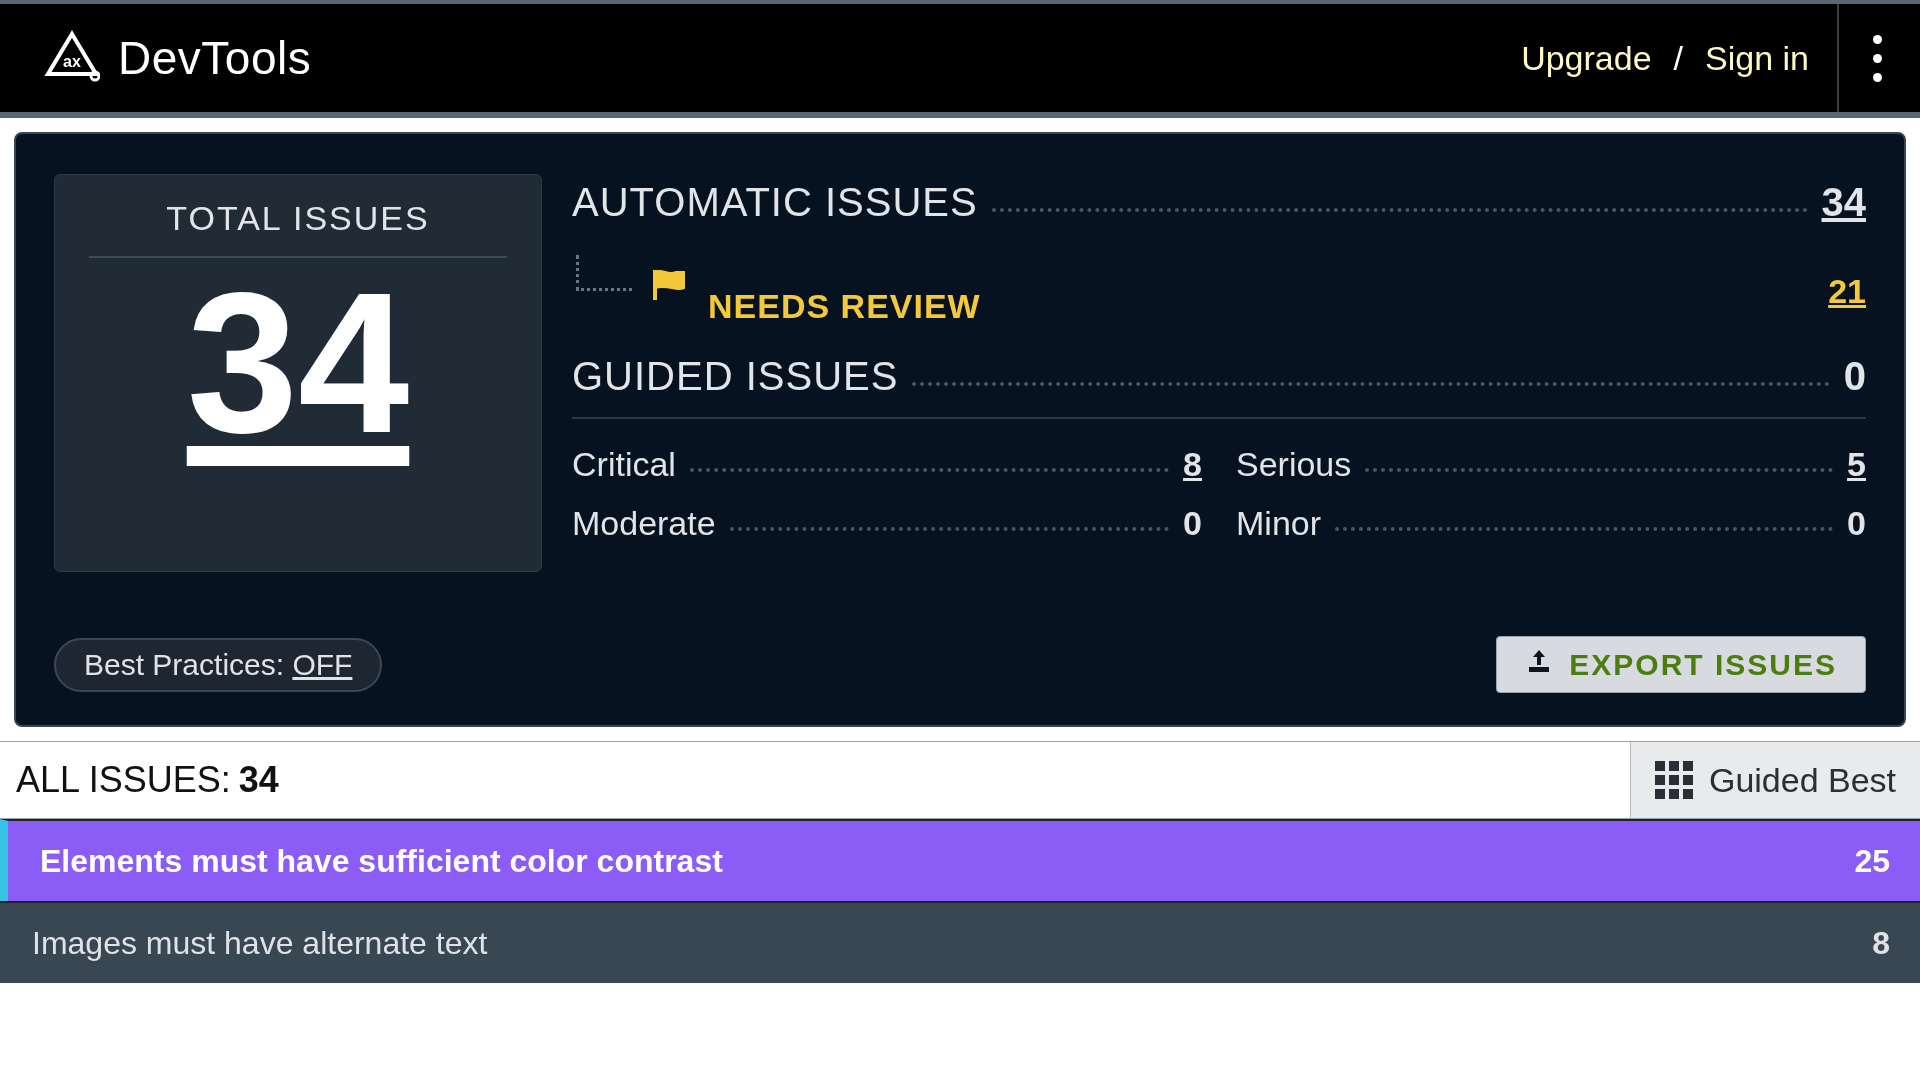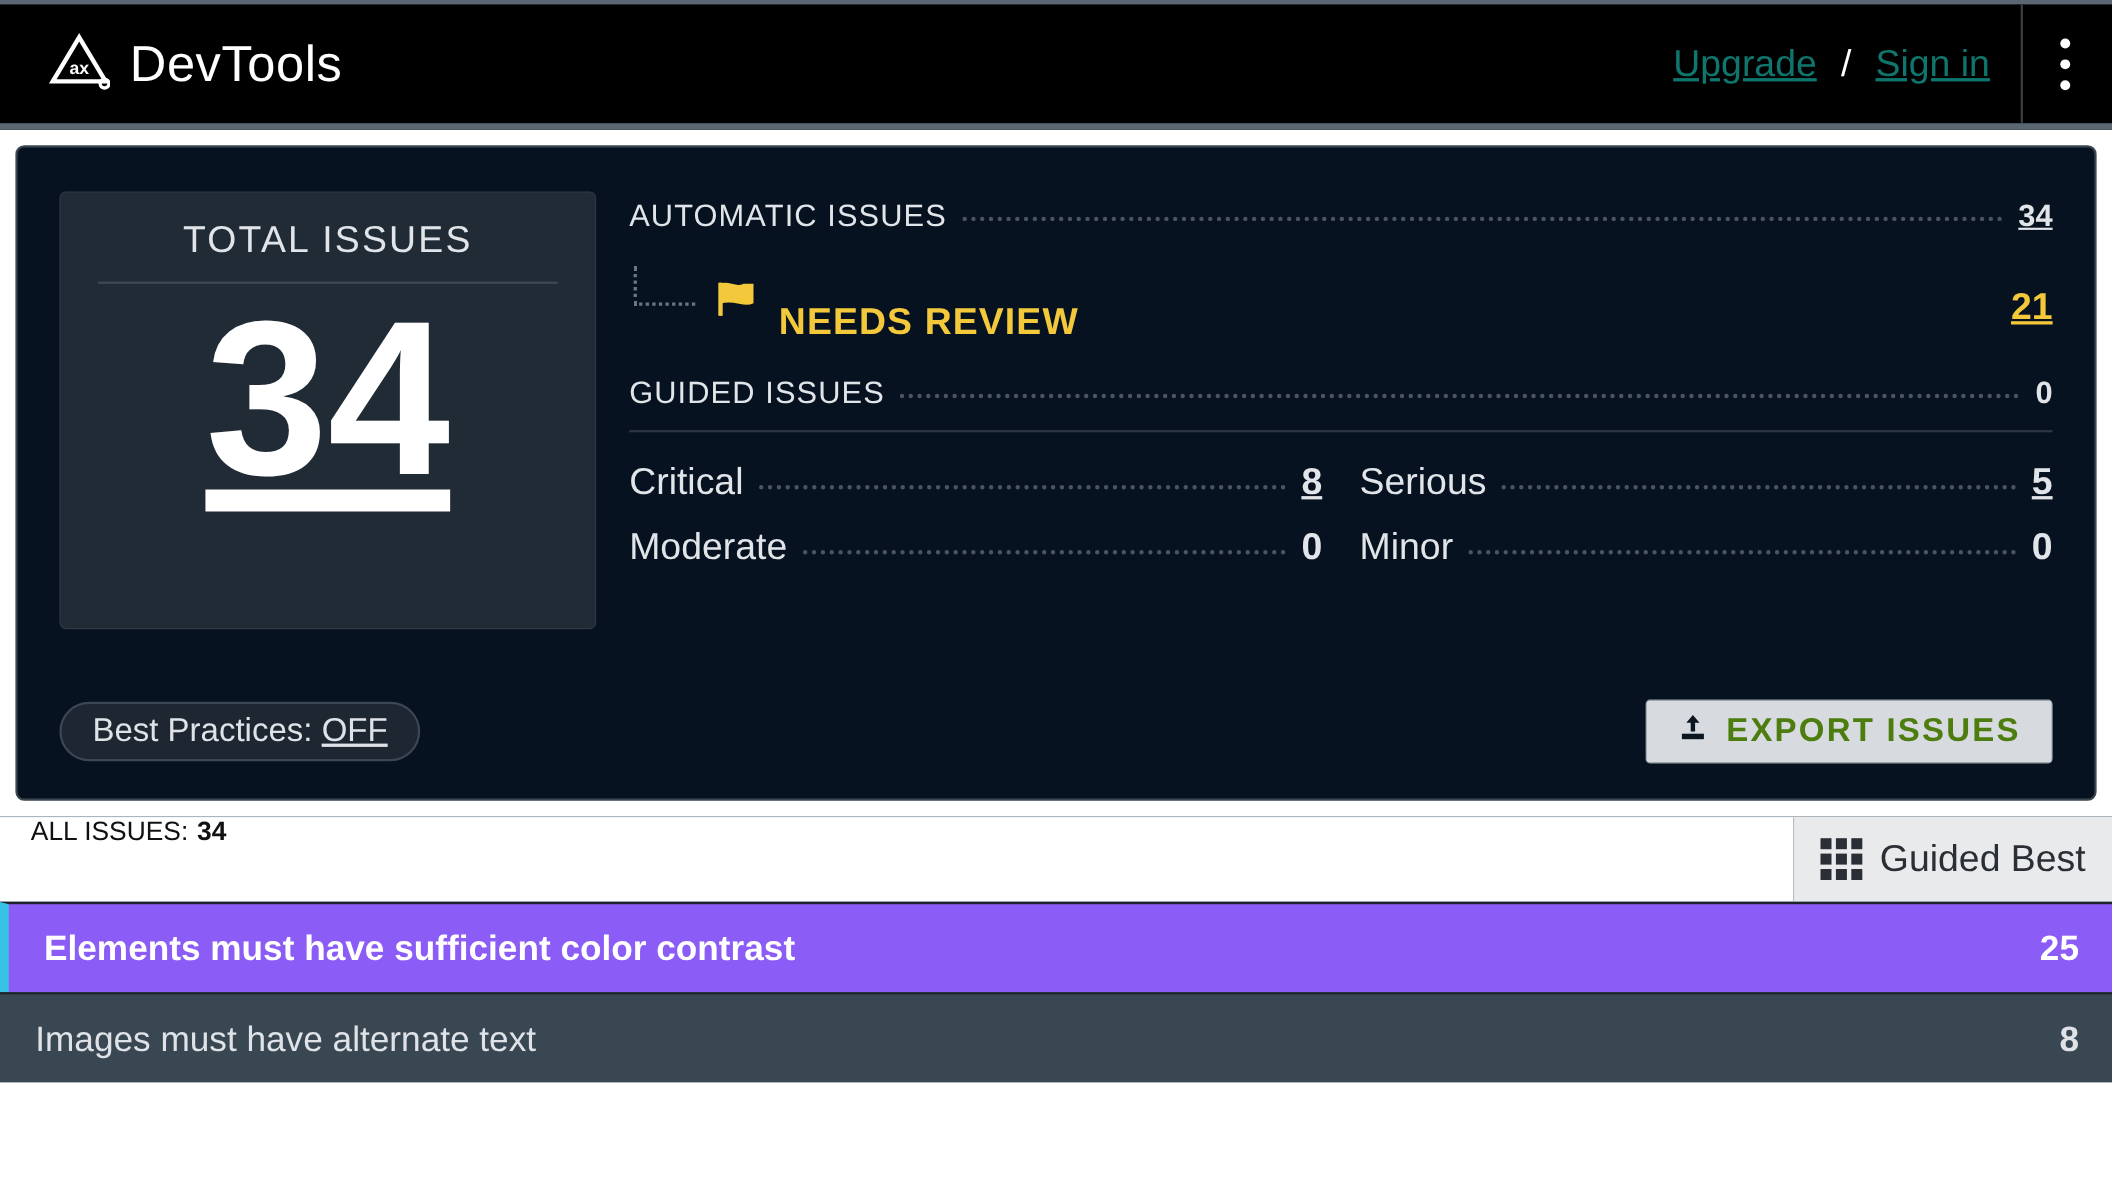--- a/index.html
+++ b/index.html
@@ -30,23 +30,22 @@
     letter-spacing: .5px;
   }
   .top-spacer { flex: 1; }
   .top-links {
     display: flex;
     align-items: center;
     gap: 22px;
     margin-right: 28px;
   }
   .top-link {
-    color: #0f766e;
+    color: #fef9c3;
     font-size: 34px;
-    text-decoration: underline;
     cursor: pointer;
   }
   .top-slash { color: #ffffff; font-size: 34px; }
   .kebab-wrap {
     border-left: 2px solid #3a3f44;
     height: 100%;
     display: flex;
     align-items: center;
     padding-left: 34px;
     padding-right: 18px;
@@ -101,21 +100,21 @@
     text-decoration-thickness: 20px;
     text-underline-offset: 14px;
     cursor: pointer;
   }
 
   .metrics { flex: 1; padding-top: 6px; }
 
   .row {
     display: flex;
     align-items: baseline;
-    font-size: 28px;
+    font-size: 40px;
     color: #e1e5e9;
     margin-bottom: 18px;
   }
   .row .label { white-space: nowrap; letter-spacing: 1px; }
   .dots {
     flex: 1;
     border-bottom: 4px dotted #4a5560;
     margin: 0 14px;
     transform: translateY(-4px);
   }
@@ -193,23 +192,23 @@
   .tabs {
     display: flex;
     height: 78px;
     border-top: 1px solid #9aa3ac;
     border-bottom: 1px solid #9aa3ac;
   }
   .tab-all {
     flex: 1;
     background: #ffffff;
     display: flex;
-    align-items: flex-start;
-    padding-left: 28px;
-    font-size: 24px;
+    align-items: center;
+    padding-left: 16px;
+    font-size: 36px;
     color: #111;
     cursor: pointer;
   }
   .tab-all .cnt { font-weight: 700; margin-left: 8px; }
   .tab-guided {
     width: 290px;
     background: #e8eaec;
     border-left: 1px solid #b6bcc2;
     display: flex;
     align-items: center;

